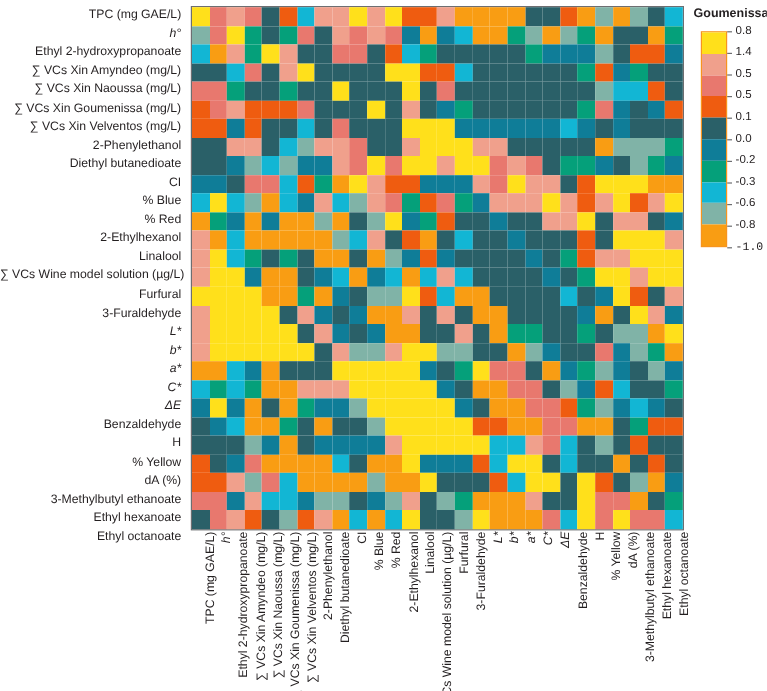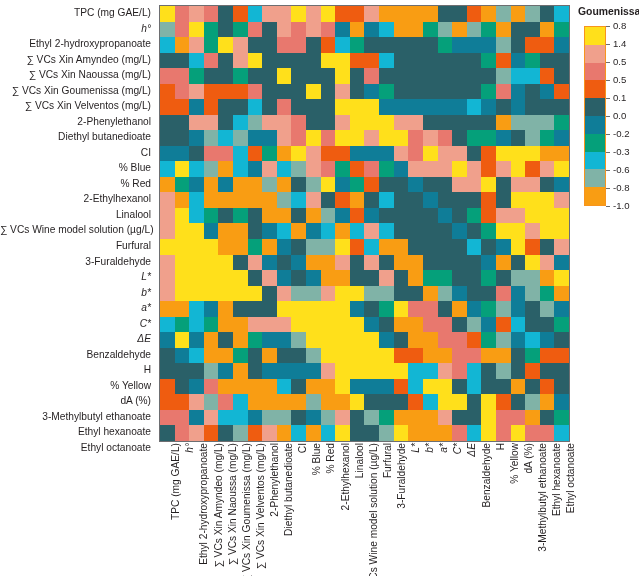--- a/index.html
+++ b/index.html
@@ -1000,21 +1000,21 @@
             <b>-0.3</b>
           </div>
           <div class="ltick" style="top: 144px;">
             <i></i>
             <b>-0.6</b>
           </div>
           <div class="ltick" style="top: 162px;">
             <i></i>
             <b>-0.8</b>
           </div>
-          <div class="ltick" style="top: 180px;">
+          <div class="ltick" style="top: 180px; font-family: Liberation Mono, monospace;">
             <i></i>
             <b>-1.0</b>
           </div>
         </div>
     </div>
   </div>
 
 </div>
 
 </body></html>

